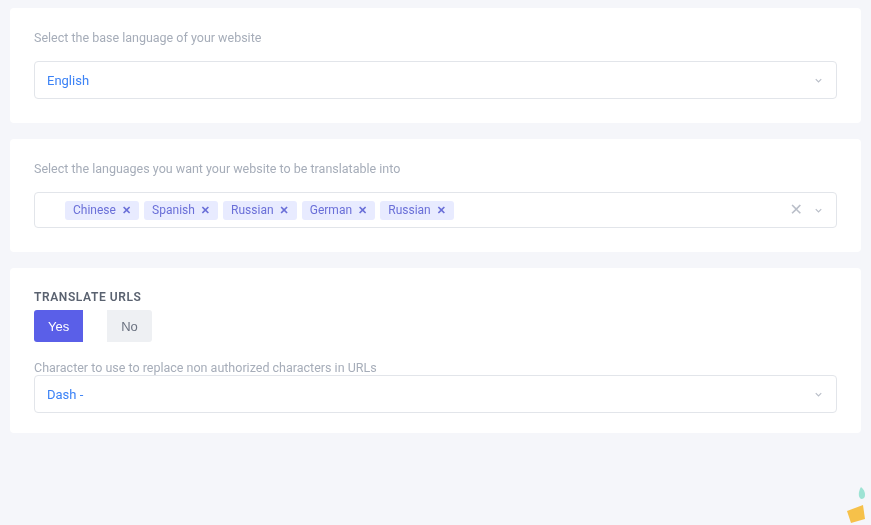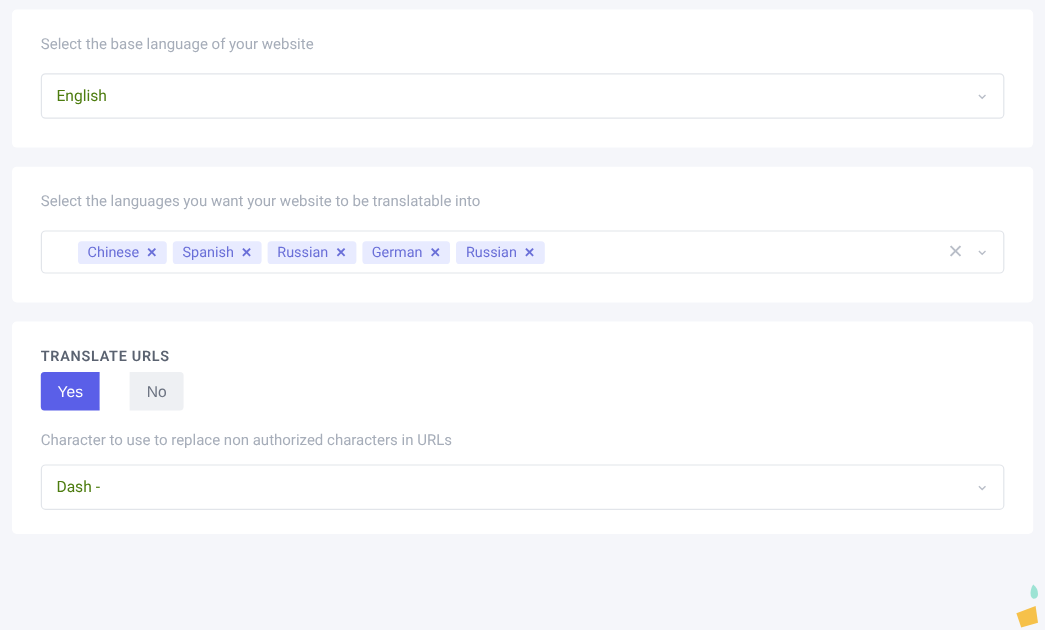--- a/index.html
+++ b/index.html
@@ -39,21 +39,21 @@
     border-radius: 4px;
     background: #fff;
     height: 38px;
     display: flex;
     align-items: center;
     padding: 0 12px;
     cursor: pointer;
   }
   .select-value {
     flex: 1;
-    color: #4d7c0f;
+    color: #3b82f6;
     font-size: 13px;
   }
   .chevron {
     display: inline-flex;
     align-items: center;
     justify-content: center;
   }
   .chevron svg { display: block; }
   .multi-select {
     position: relative;
@@ -100,20 +100,21 @@
   .clear-all {
     color: #b9bec8;
     font-size: 16px;
     font-weight: 400;
     cursor: pointer;
     line-height: 1;
   }
   .toggle-group {
     display: inline-flex;
     margin-bottom: 18px;
+    gap: 24px;
   }
   .toggle-btn {
     height: 32px;
     min-width: 44px;
     padding: 0 14px;
     border: none;
     font-size: 13px;
     cursor: pointer;
     display: inline-flex;
     align-items: center;
@@ -121,26 +122,25 @@
   }
   .toggle-btn.active {
     background: #5a5fe8;
     color: #ffffff;
     border-radius: 3px 0 0 3px;
   }
   .toggle-btn.inactive {
     background: #eef0f3;
     color: #6b7280;
     border-radius: 0 3px 3px 0;
-    margin-left: 25px;
   }
   .sub-desc {
     font-size: 12.5px;
     color: #a6adb9;
-    margin-bottom: 12px;
+    margin-bottom: 0;
   }
   .decor {
     position: absolute;
     right: 4px;
     bottom: 8px;
     width: 26px;
     height: 32px;
     pointer-events: none;
   }
 </style>

